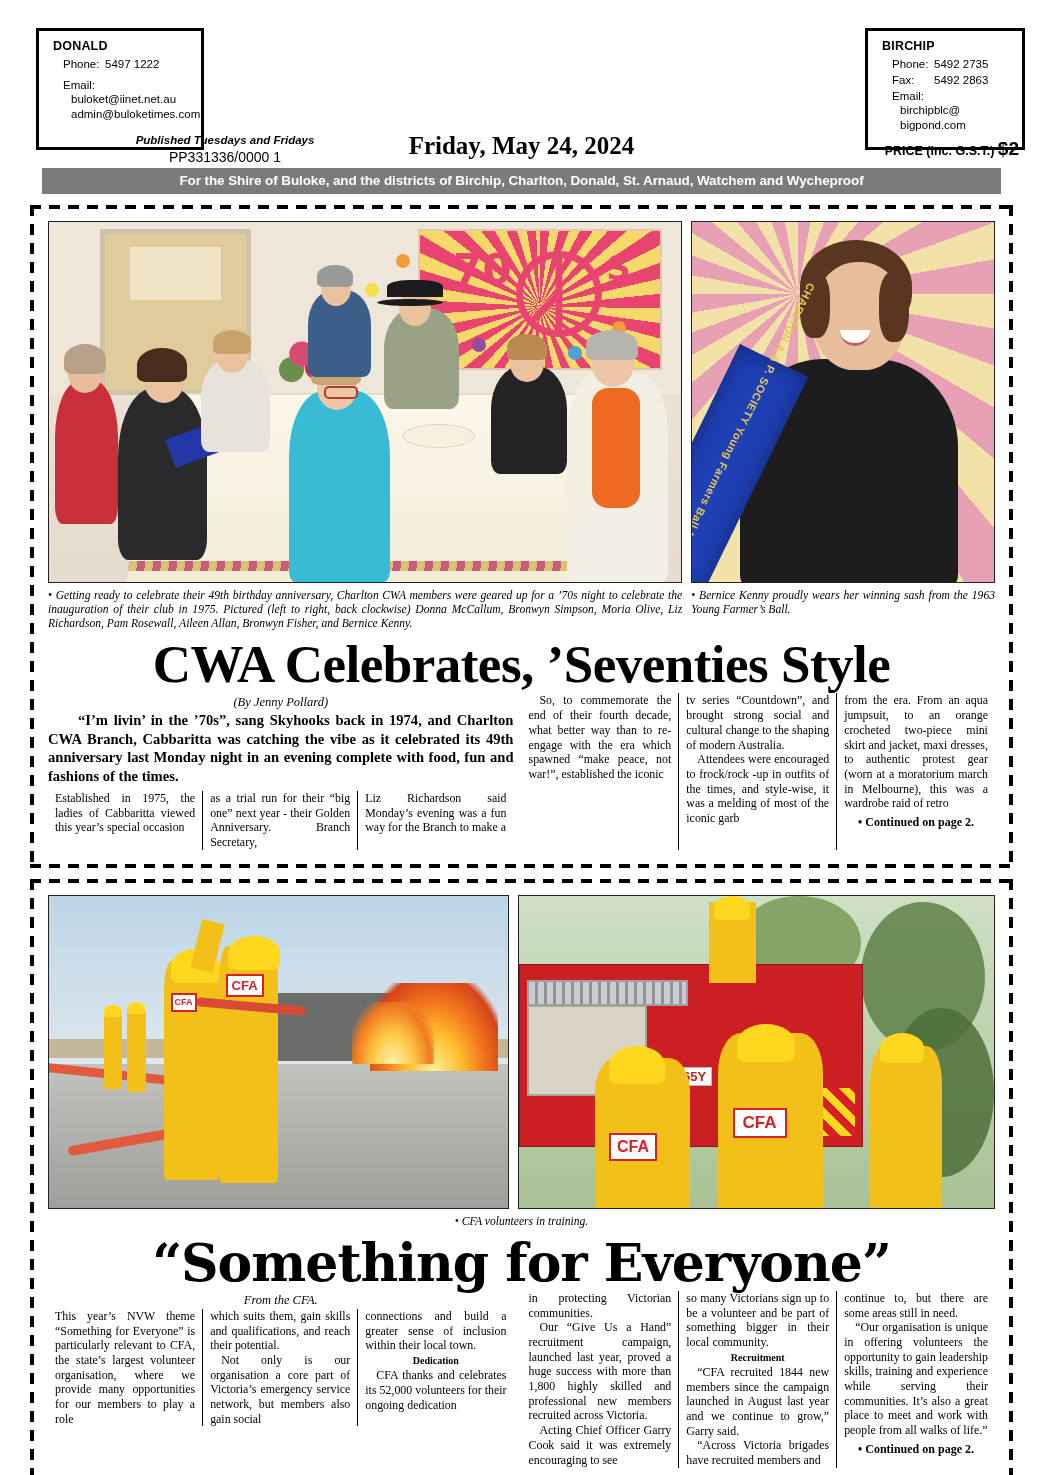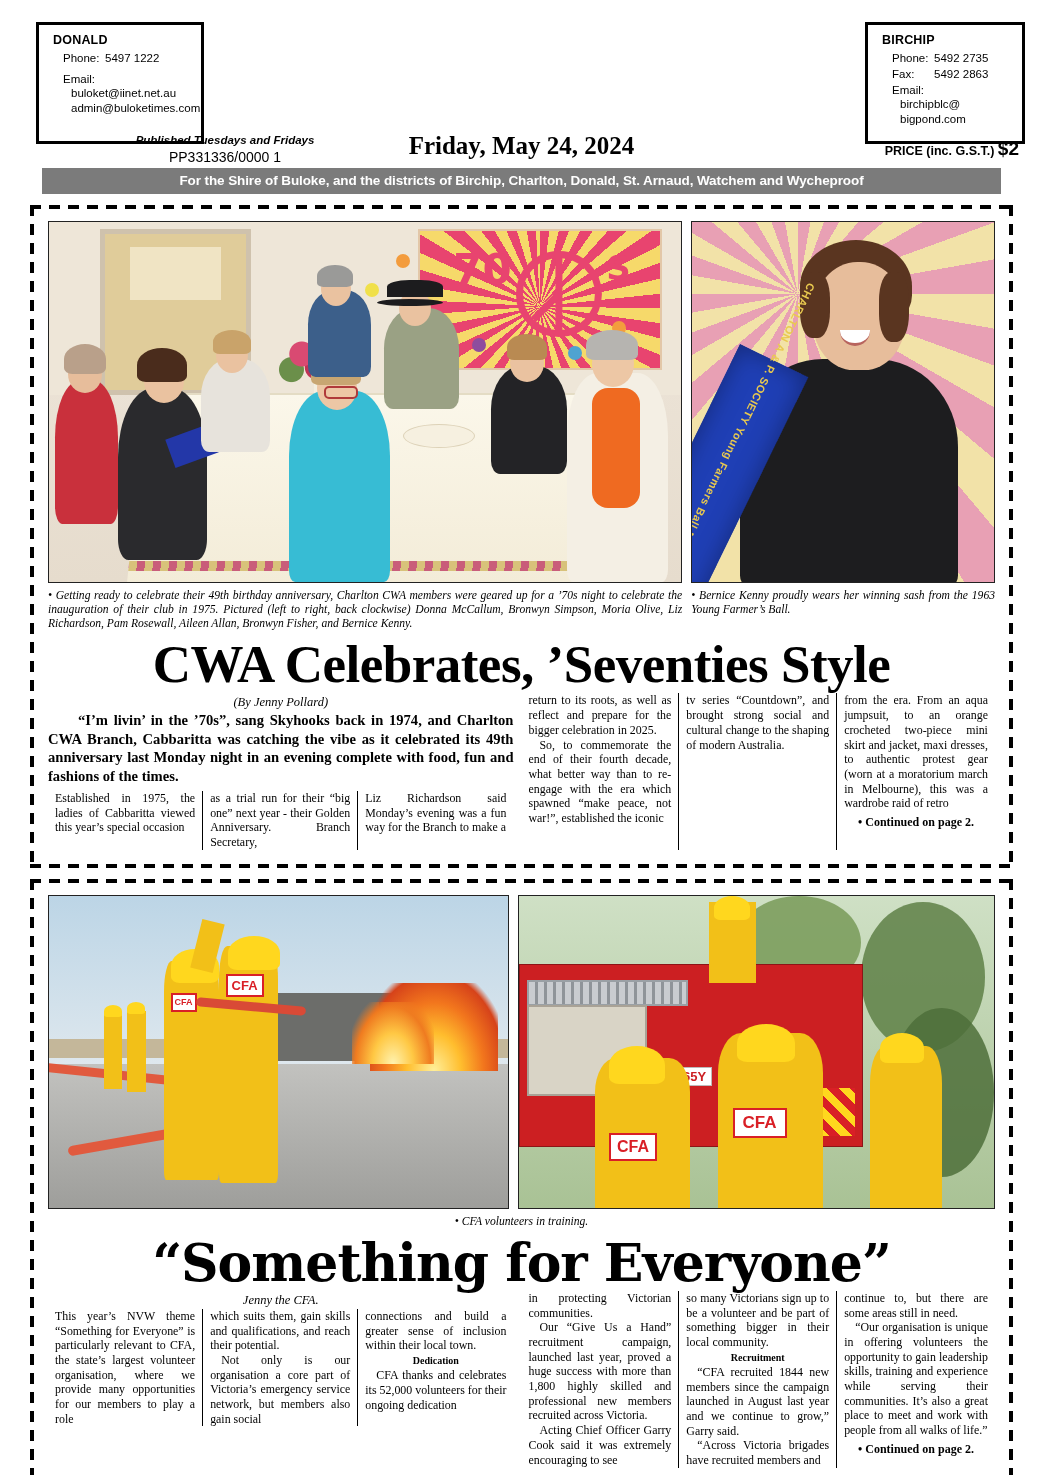--- a/index.html
+++ b/index.html
@@ -8,21 +8,21 @@
     background:#ffffff;
     font-family:"Liberation Serif", serif;
     color:#000;
     overflow:hidden;
   }
   .page{position:relative;width:1043px;height:1475px;box-sizing:border-box;}
 
   
   .masthead{position:relative;height:148px;margin:12px 18px 0 18px;}
   .contact-box{
-    position:absolute;top:10px;border:3px solid #000;background:#fff;
+    position:absolute;top:16px;border:3px solid #000;background:#fff;
     padding:8px 10px 10px 14px;box-sizing:border-box;
     font-family:"Liberation Sans", sans-serif;
   }
   .contact-box.left{left:18px;width:168px;height:122px;}
   .contact-box.right{right:0px;width:160px;height:122px;}
   .cb-title{font-size:12.5px;font-weight:bold;letter-spacing:.2px;margin-bottom:5px;}
   .cb-row{font-size:11.5px;margin:0 0 4px 10px;white-space:nowrap;}
   .cb-row .lab{display:inline-block;min-width:42px;}
   .cb-row.tight{margin-bottom:1px;}
   .cb-sub{font-size:11.5px;margin:0 0 0 18px;white-space:nowrap;line-height:1.3;}
@@ -377,25 +377,25 @@
             <div class="col" style="width:33.33%">
               <p class="noind">as a trial run for their “big one” next year - their Golden Anniversary. Branch Secretary,</p>
             </div>
             <div class="col" style="width:33.33%">
               <p class="noind">Liz Richardson said Monday’s evening was a fun way for the Branch to make a</p>
             </div>
           </div>
         </div>
         <div class="lede-right">
           <div class="col" style="width:33.33%">
-            <p class="noind">return to its roots, as well as reflect and prepare for the bigger celebration in 2025.</p>
             <p>So, to commemorate the end of their fourth decade, what better way than to re-engage with the era which spawned “make peace, not war!”, established the iconic</p>
           </div>
           <div class="col" style="width:33.33%">
             <p class="noind">tv series “Countdown”, and brought strong social and cultural change to the shaping of modern Australia.</p>
+            <p>Attendees were encouraged to frock/rock -up in outfits of the times, and style-wise, it was a melding of most of the iconic garb</p>
           </div>
           <div class="col" style="width:33.33%">
             <p class="noind">from the era. From an aqua jumpsuit, to an orange crocheted two-piece mini skirt and jacket, maxi dresses, to authentic protest gear (worn at a moratorium march in Melbourne), this was a wardrobe raid of retro</p>
             <p class="cont">• Continued on page 2.</p>
           </div>
         </div>
       </div>
 
     </div>
   </div>
@@ -456,21 +456,21 @@
           <div class="ff-helmet" style="left:76%;top:44%;width:44px;height:30px;"></div>
         </div>
       </div>
 
       <div class="cap-center">• CFA volunteers in training.</div>
 
       <div class="headline2">“Something for Everyone”</div>
 
       <div class="lede-wrap">
         <div class="lede-left">
-          <div class="byline">Jenny the CFA.</div>
+          <div class="byline">From the CFA.</div>
           <div class="cols">
             <div class="col" style="width:33.33%">
               <p class="noind">This year’s NVW theme “Something for Everyone” is particularly relevant to CFA, the state’s largest volunteer organisation, where we provide many opportunities for our members to play a role</p>
             </div>
             <div class="col" style="width:33.33%">
               <p class="noind">which suits them, gain skills and qualifications, and reach their potential.</p>
               <p>Not only is our organisation a core part of Victoria’s emergency service network, but members also gain social</p>
             </div>
             <div class="col" style="width:33.33%">
               <p class="noind">connections and build a greater sense of inclusion within their local town.</p>

